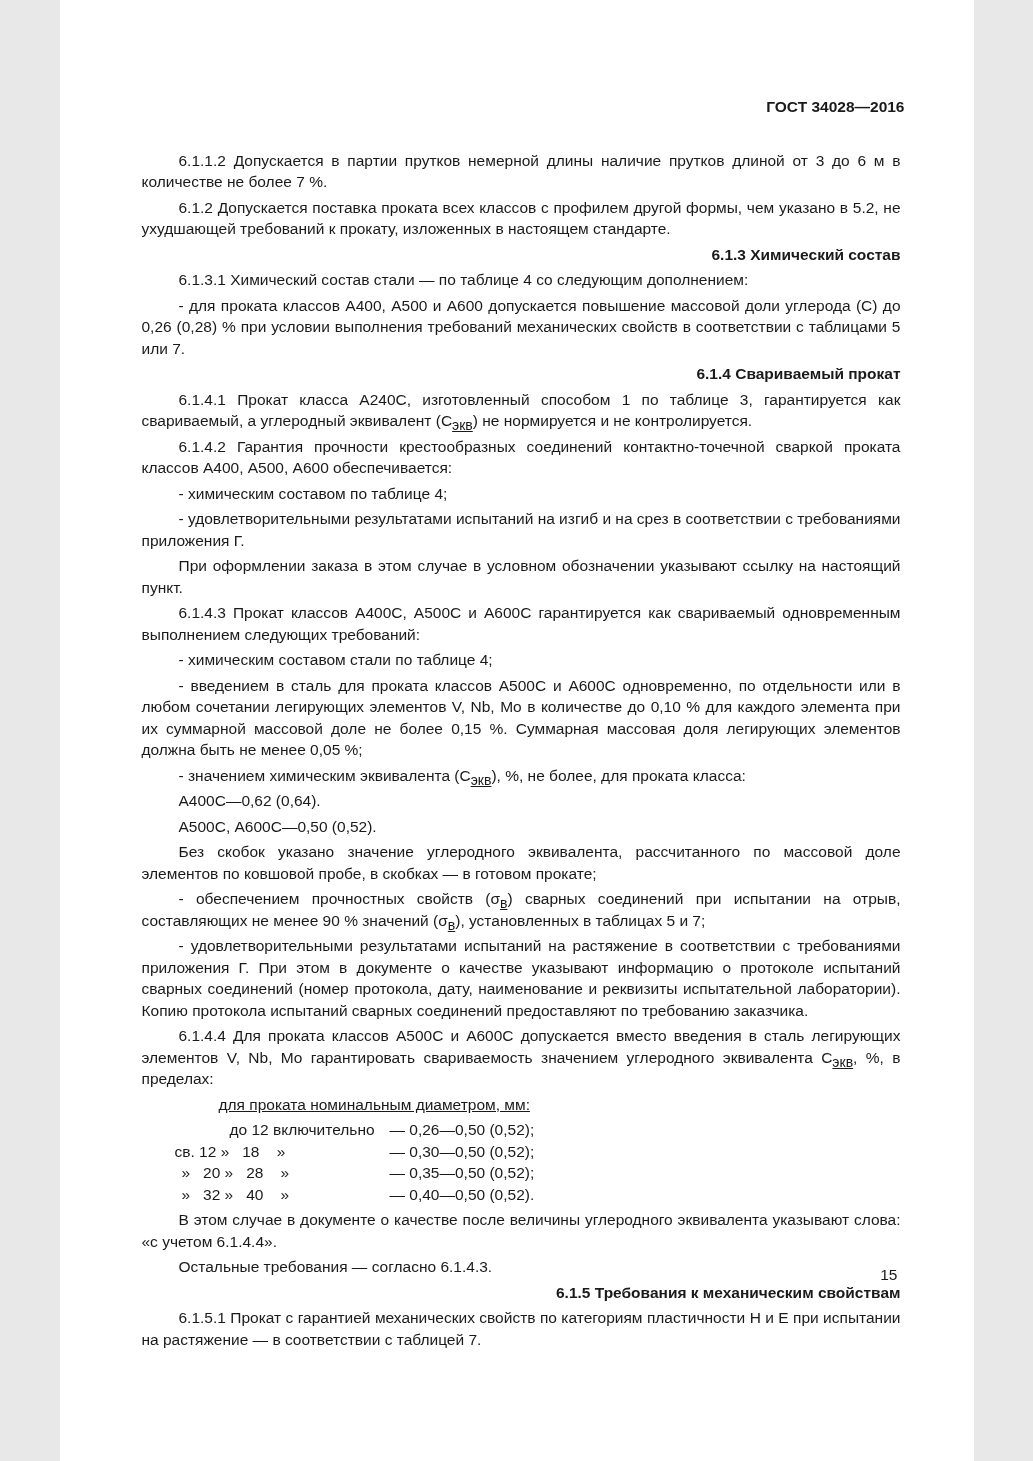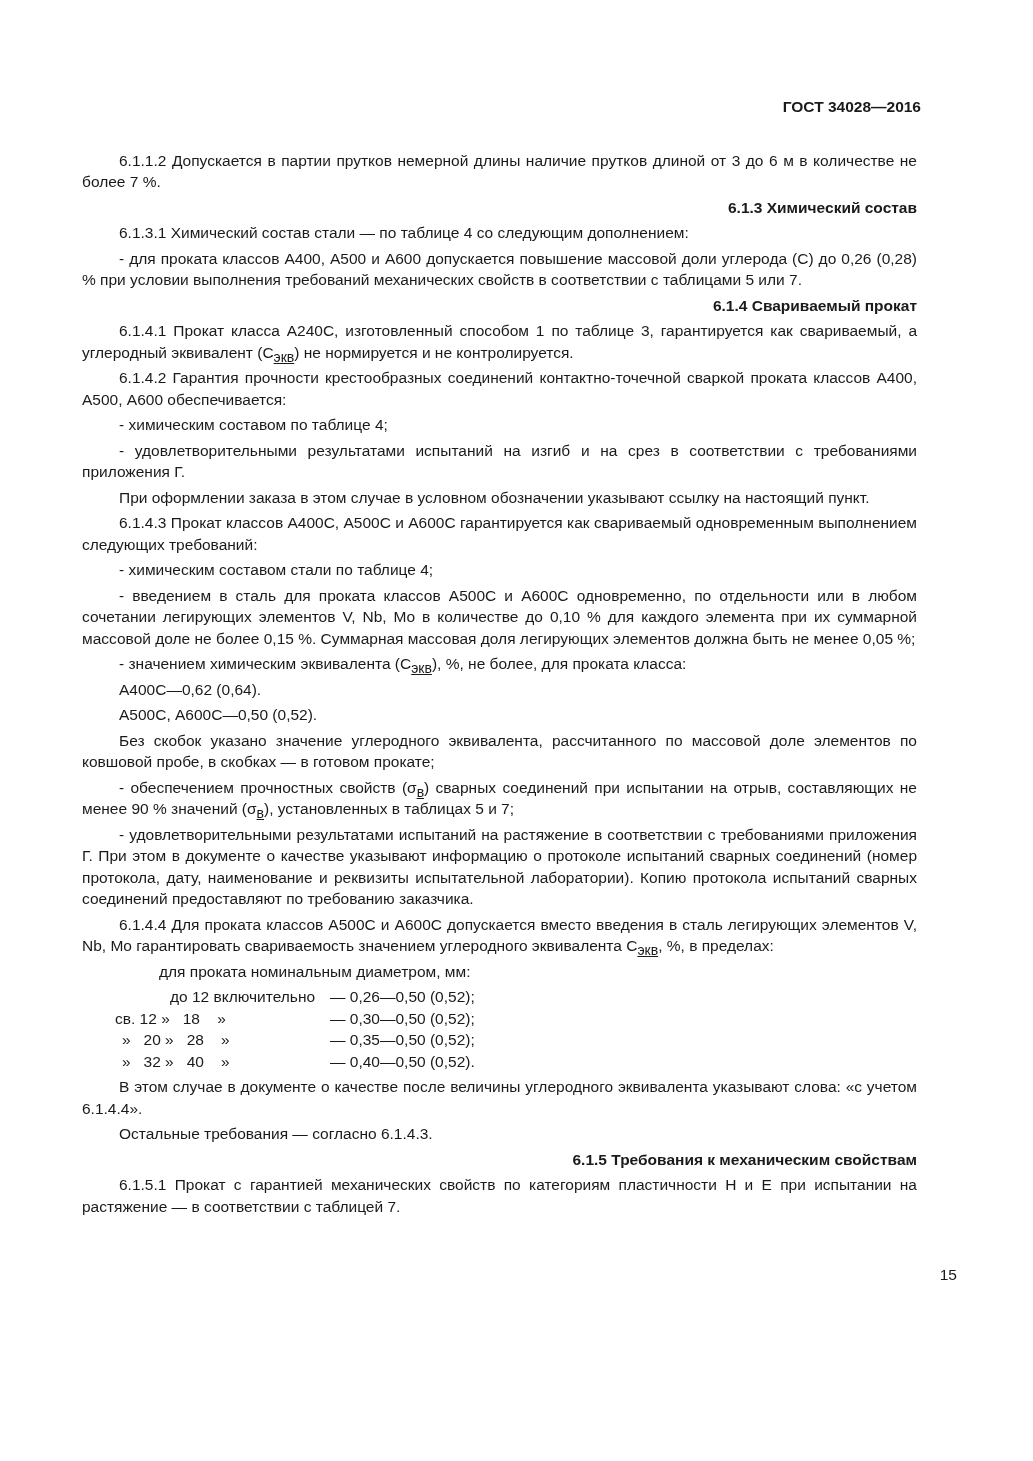--- a/index.html
+++ b/index.html
@@ -1,36 +1,36 @@
 <!DOCTYPE html>
 <html><head>
 <meta charset="utf-8">
 <style>
   html, body { margin: 0; padding: 0; background: #e8e8e8; }
   .page {
     position: relative;
-    width: 1033px;
+    width: 914px;
     height: 1461px;
     margin: 0 auto;
     background: #ffffff;
     box-sizing: border-box;
-    padding: 96px 112px 0 78px;
+    padding: 96px 69px 0 78px;
     font-family: "Liberation Sans", sans-serif;
     font-size: 15.5px;
     line-height: 21.5px;
     color: #1a1a1a;
   }
   .header {
     text-align: right;
     font-weight: bold;
     margin-bottom: 32px;
   }
   .para { margin: 4px; text-align: justify; text-indent: 37px; }
   .para.h { font-weight: bold; text-align: right; }
-  .para.p2 { text-indent: 77px; }
+  .para.p2 { text-indent: 77px; text-decoration: underline; }
   sub { font-size: 14px; line-height: 0; text-decoration: underline; }
   .tab-block { }
   .tab-row { display: flex; }
   .tab-row .c1 {
     flex: 0 0 252px;
     box-sizing: border-box;
     white-space: pre;
     padding-left: 37px;
   }
   .tab-block .tab-row:first-child .c1 { padding-left: 92px; }
@@ -45,20 +45,21 @@
 </style>
 </head>
 <body>
 
 <div class="page">
   <div class="header">
     <span>ГОСТ 34028—2016</span>
   </div>
   <div class="body-text">
       <p class="para p"><span>6.1.1.2 Допускается в партии прутков немерной длины наличие прутков длиной от 3 до 6 м в количестве не более 7 %.</span></p>
+      <p class="para p"><span>6.1.2 Допускается поставка проката всех классов с профилем другой формы, чем указано в 5.2, не ухудшающей требований к прокату, изложенных в настоящем стандарте.</span></p>
       <p class="para h"><span>6.1.3 Химический состав</span></p>
       <p class="para p"><span>6.1.3.1 Химический состав стали — по таблице 4 со следующим дополнением:</span></p>
       <p class="para p"><span>- для проката классов А400, А500 и А600 допускается повышение массовой доли углерода (С) до 0,26 (0,28) % при условии выполнения требований механических свойств в соответствии с таблицами 5 или 7.</span></p>
       <p class="para h"><span>6.1.4 Свариваемый прокат</span></p>
       <p class="para p"><span>6.1.4.1 Прокат класса А240С, изготовленный способом 1 по таблице 3, гарантируется как свариваемый, а углеродный эквивалент (С</span><sub>экв</sub><span>) не нормируется и не контролируется.</span></p>
       <p class="para p"><span>6.1.4.2 Гарантия прочности крестообразных соединений контактно-точечной сваркой проката классов А400, А500, А600 обеспечивается:</span></p>
       <p class="para p"><span>- химическим составом по таблице 4;</span></p>
       <p class="para p"><span>- удовлетворительными результатами испытаний на изгиб и на срез в соответствии с требованиями приложения Г.</span></p>
       <p class="para p"><span>При оформлении заказа в этом случае в условном обозначении указывают ссылку на настоящий пункт.</span></p>
       <p class="para p"><span>6.1.4.3 Прокат классов А400С, А500С и А600С гарантируется как свариваемый одновременным выполнением следующих требований:</span></p>

